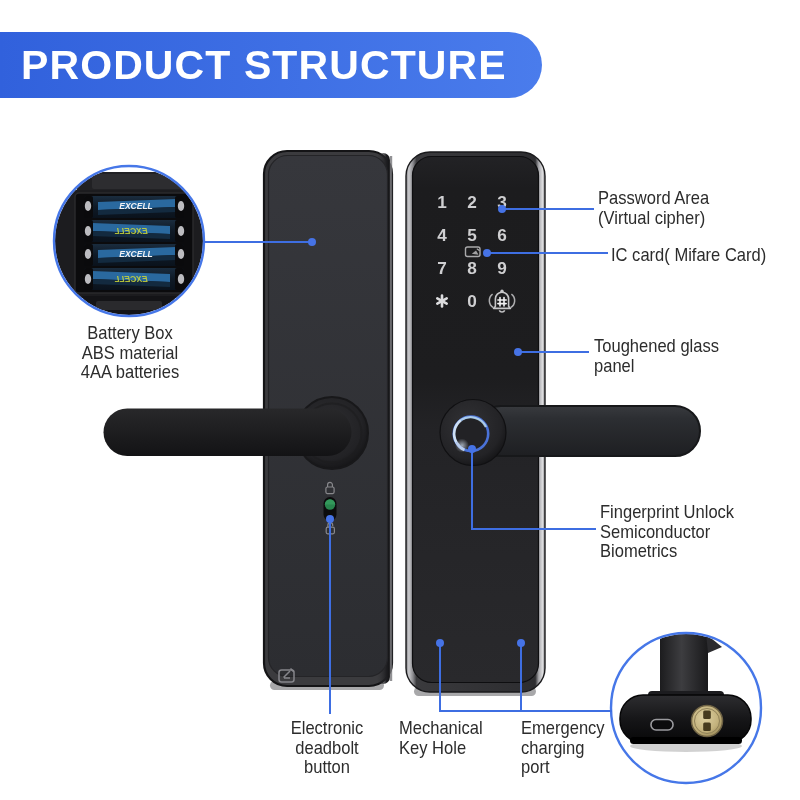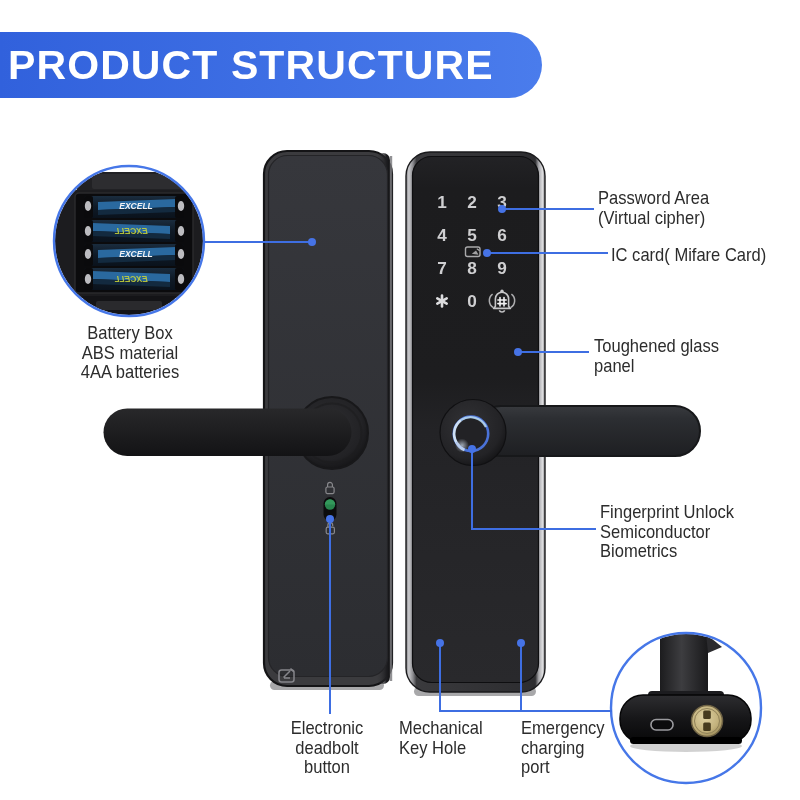--- a/index.html
+++ b/index.html
@@ -2,21 +2,21 @@
 <html><head>
 <meta charset="utf-8">
 <style>
   html,body{margin:0;padding:0;}
   #c{position:relative;width:800px;height:800px;background:#ffffff;overflow:hidden;
      font-family:"Liberation Sans",sans-serif;}
   .lbl{position:absolute;color:#2c2c2c;font-size:19px;line-height:19.5px;white-space:nowrap;transform:scaleX(0.87);transform-origin:0 0;}
   .ctr{transform-origin:50% 0;}
   #banner{position:absolute;left:0;top:32px;width:542px;height:66px;box-sizing:border-box;
      border-radius:0 33px 33px 0;background:linear-gradient(90deg,#3161dc,#4a7cec);
-     color:#fff;font-weight:bold;font-size:41px;line-height:67px;padding-left:8px;
+     color:#fff;font-weight:bold;font-size:41px;line-height:67px;padding-left:21px;
      letter-spacing:1.1px;}
 </style>
 </head>
 <body>
 <div id="c">
 <svg width="800" height="800" viewBox="0 0 800 800" style="position:absolute;left:0;top:0">
 <defs>
   <linearGradient id="gpb" x1="0" y1="0" x2="0" y2="1">
     <stop offset="0" stop-color="#36373c"></stop>
           <stop offset="1" stop-color="#2c2d31"></stop>

